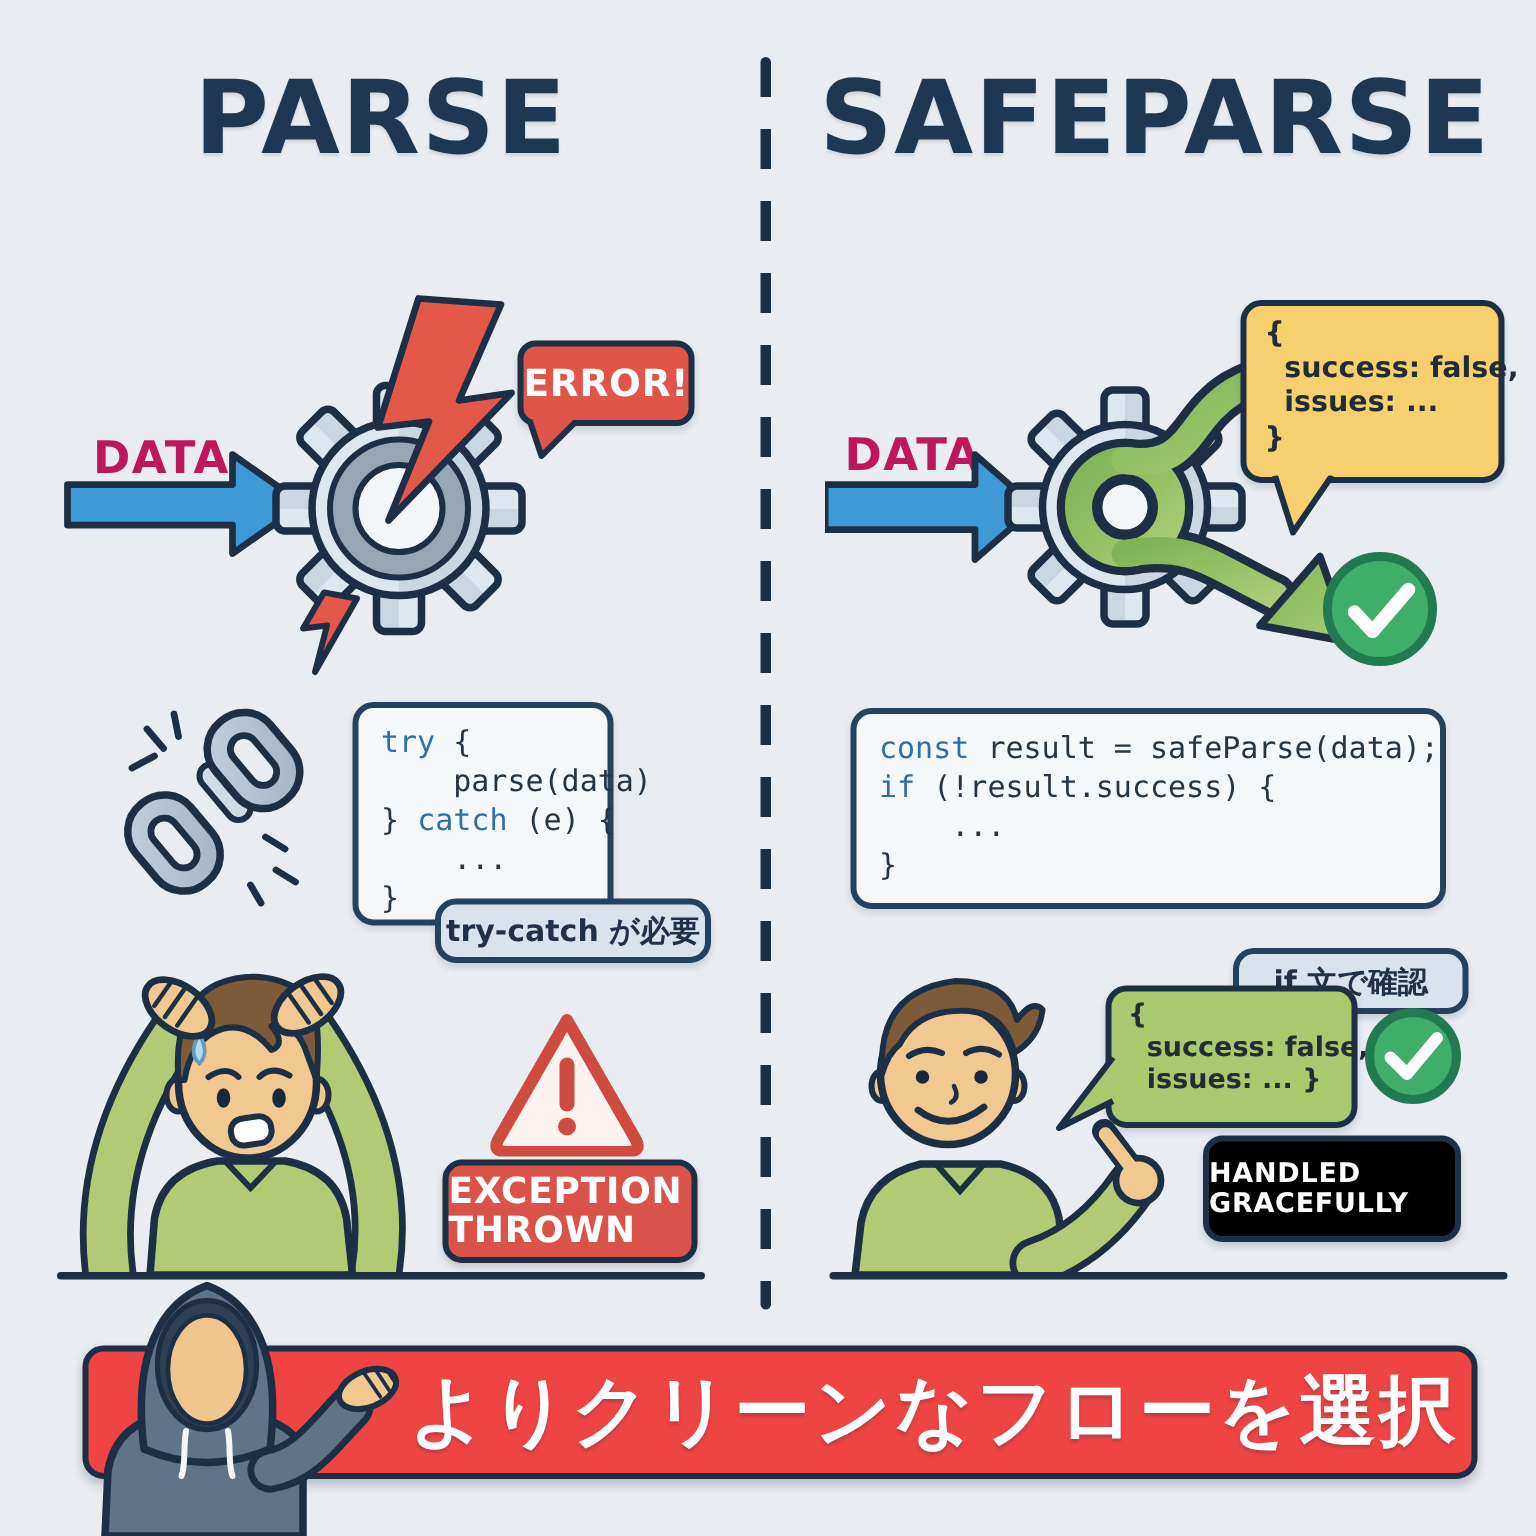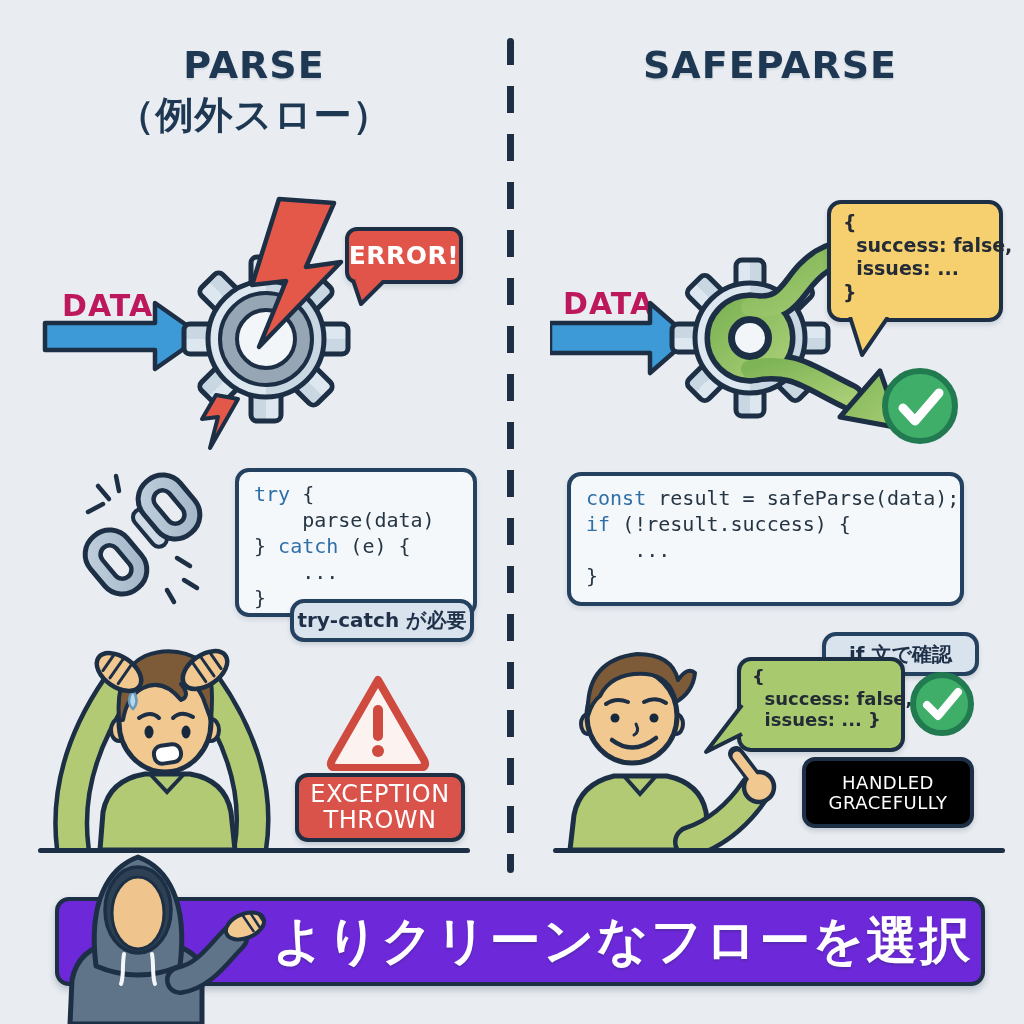--- a/index.html
+++ b/index.html
@@ -9,107 +9,106 @@
     width:1024px; height:1024px;
     background:#e9edf2;
     font-family:"DejaVu Sans","Liberation Sans",sans-serif;
     color:#1c2f45;
     overflow:hidden;
   }
   .abs { position:absolute; }
 
   
   .col-title { width:508px; text-align:center; font-weight:800; color:#1e3853; }
-  .title-main { font-size:38px; letter-spacing:1px; line-height:1.0;
+  .title-main { font-size:68px; letter-spacing:1px; line-height:1.0;
                 text-shadow:0 2px 2px rgba(28,47,69,.12); }
   .title-sub  { font-size:38px; font-weight:700; margin-top:6px; letter-spacing:1px; }
 
   
   .divider {
     left:507px; top:38px; width:7px; height:835px; border-radius:4px;
     background:repeating-linear-gradient(to bottom,#1c2f45 0 27px,rgba(0,0,0,0) 27px 48px);
   }
 
   
   .data-label { font-size:30px; font-weight:800; color:#be185d; letter-spacing:1px; }
 
   
   .bubble {
     border:4px solid #1c2f45; border-radius:14px;
     box-shadow:0 3px 5px rgba(28,47,69,.15);
   }
   .error-bubble {
     left:345px; top:227px; width:118px; height:57px;
     background:#e0544a; border-radius:12px;
-    display:flex; align-items:center; justify-content:center;
+    display:flex; align-items:center; 
     color:#fff; font-weight:800; font-size:25px; letter-spacing:.5px;
   }
   .yellow-bubble {
     left:827px; top:200px; width:176px; height:122px;
     background:#f6d06e; padding:7px 12px;
   }
   .green-bubble {
     left:737px; top:657px; width:168px; height:95px;
     background:#a9c96e; padding:5px 11px;
   }
   .bubble-line { white-space:pre; font-weight:700; font-size:19px; color:#232c36; line-height:1.22; }
   .green-bubble .bubble-line { font-size:18px; line-height:1.2; }
 
   .status-box {
     border:4px solid #1c2f45; border-radius:13px;
-    display:flex; flex-direction:column; align-items:center; justify-content:center;
-    color:#fff; font-weight:400; line-height:1.08; letter-spacing:.5px;
+    display:flex; flex-direction:column; justify-content:center;
+    color:#fff; font-weight:700; line-height:1.08; letter-spacing:.5px;
     box-shadow:0 3px 5px rgba(28,47,69,.18);
   }
   .exception-box { left:295px; top:773px; width:170px; height:69px; background:#d9534a; font-size:24px; }
   .handled-box   { left:802px; top:757px; width:172px; height:71px; background:#000000; font-size:18px; }
 
   
   .code-box {
     background:#f4f8fb; border:4px solid #24415f; border-radius:14px;
     padding:9px 15px; box-shadow:0 3px 5px rgba(28,47,69,.12);
     font-family:"DejaVu Sans Mono","Liberation Mono",monospace;
     font-size:20px; color:#263544;
   }
-  .code-left  { left:235px; top:468px; width:242px; height:149px; }
+  .code-left  { left:235px; top:468px; width:174px; height:149px; }
   .code-right { left:567px; top:472px; width:397px; height:134px; }
   .code-line { white-space:pre; line-height:26px; }
   .kw { color:#2f6fa8; }
 
   .badge {
     background:#d8e3ee; border:4px solid #24415f; border-radius:14px;
     display:flex; align-items:center; justify-content:center;
     font-weight:700; font-size:20px; color:#1f3048;
     box-shadow:0 3px 4px rgba(28,47,69,.15);
   }
   .badge-left  { left:290px; top:599px; width:184px; height:43px; }
   .badge-right { left:822px; top:584px; width:157px; height:44px;margin-top:48px; }
 
   
   .desk { height:5px; background:#1c2f45; border-radius:3px; }
 
   
   .banner {
     left:55px; top:897px; width:930px; height:89px;
-    background:#6d28d9; border:4px solid #1c2f45; border-radius:14px;
+    background:#ef4444; border:4px solid #1c2f45; border-radius:14px;
     box-shadow:0 4px 7px rgba(28,47,69,.25);
     display:flex; align-items:center; justify-content:center;
     padding-left:205px;
   }
   .banner-text {
     color:#fff; font-size:51px; font-weight:800; letter-spacing:2px;
     text-shadow:0 2px 2px rgba(28,47,69,.25); white-space:nowrap;
   }
 </style>
 </head>
 <body>
 
 <div class="abs col-title" style="left:0;top:46px;">
   <div class="title-main">PARSE</div>
-  <div class="title-sub">（例外スロー）</div>
 </div>
 <div class="abs col-title" style="left:516px;top:46px;">
   <div class="title-main">SAFEPARSE</div>
 </div>
 
 <div class="abs divider"></div>
 
 <span class="abs data-label" style="left:62px;top:288px;">DATA</span>
 
 <svg class="abs" style="left:40px;top:195px;" width="440" height="265" viewBox="0 0 440 265">

